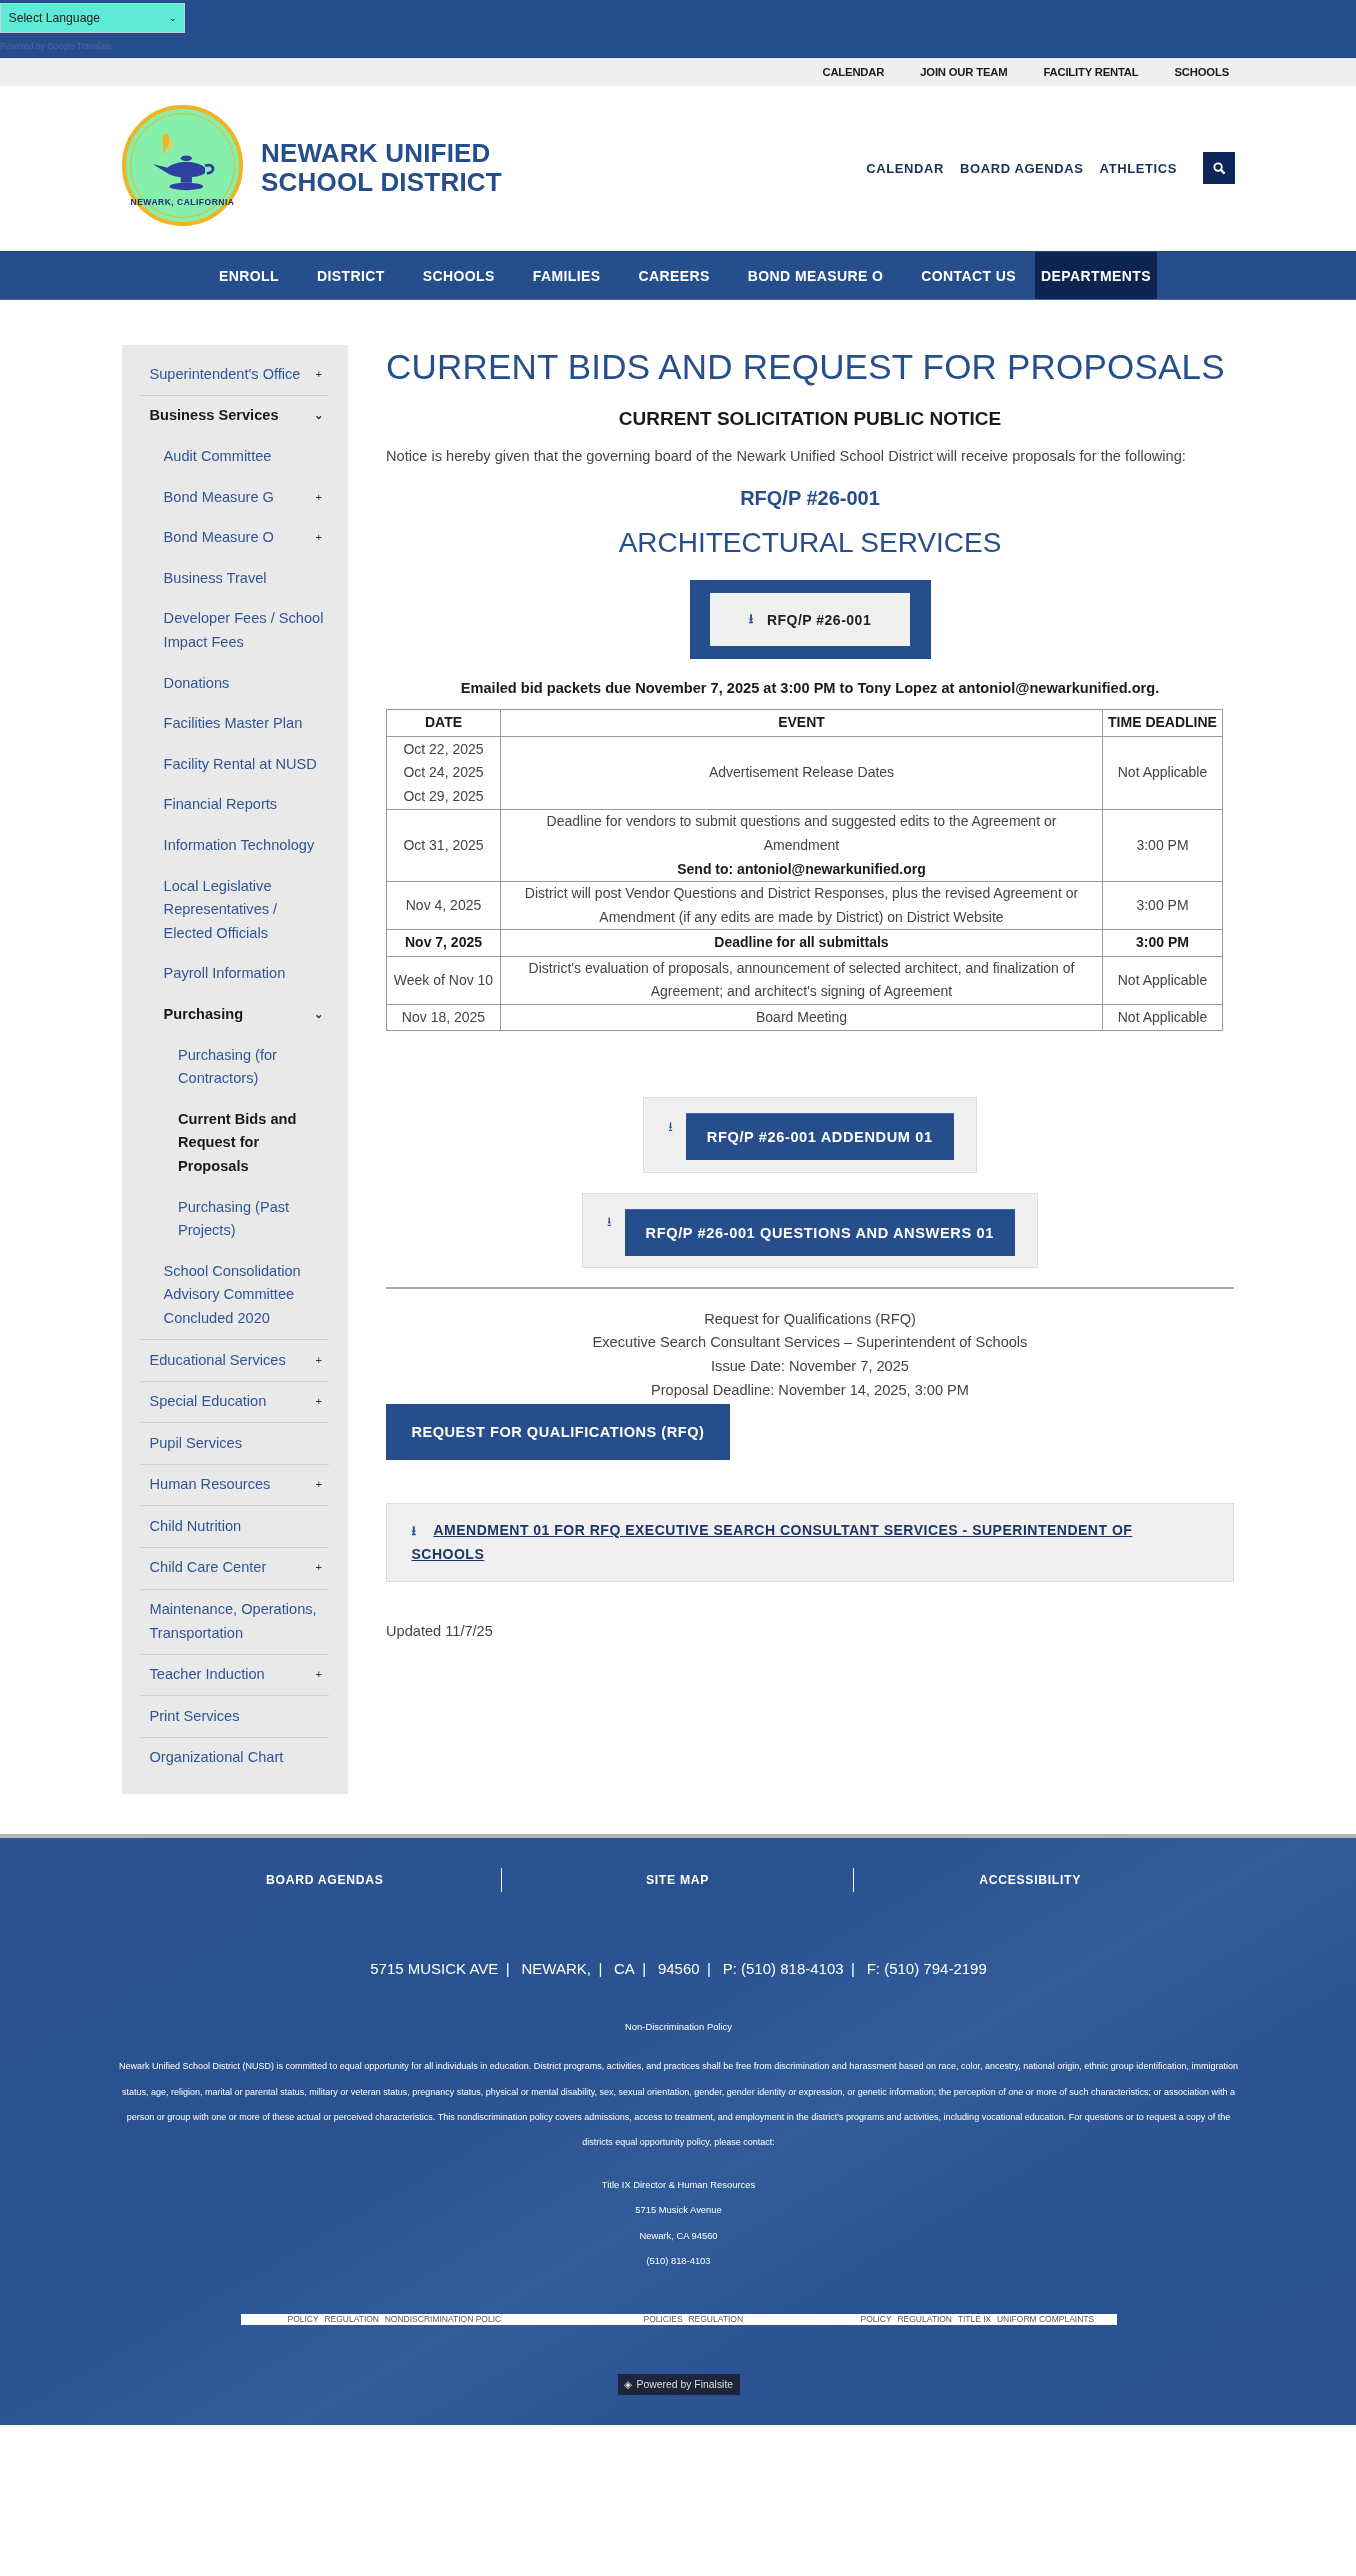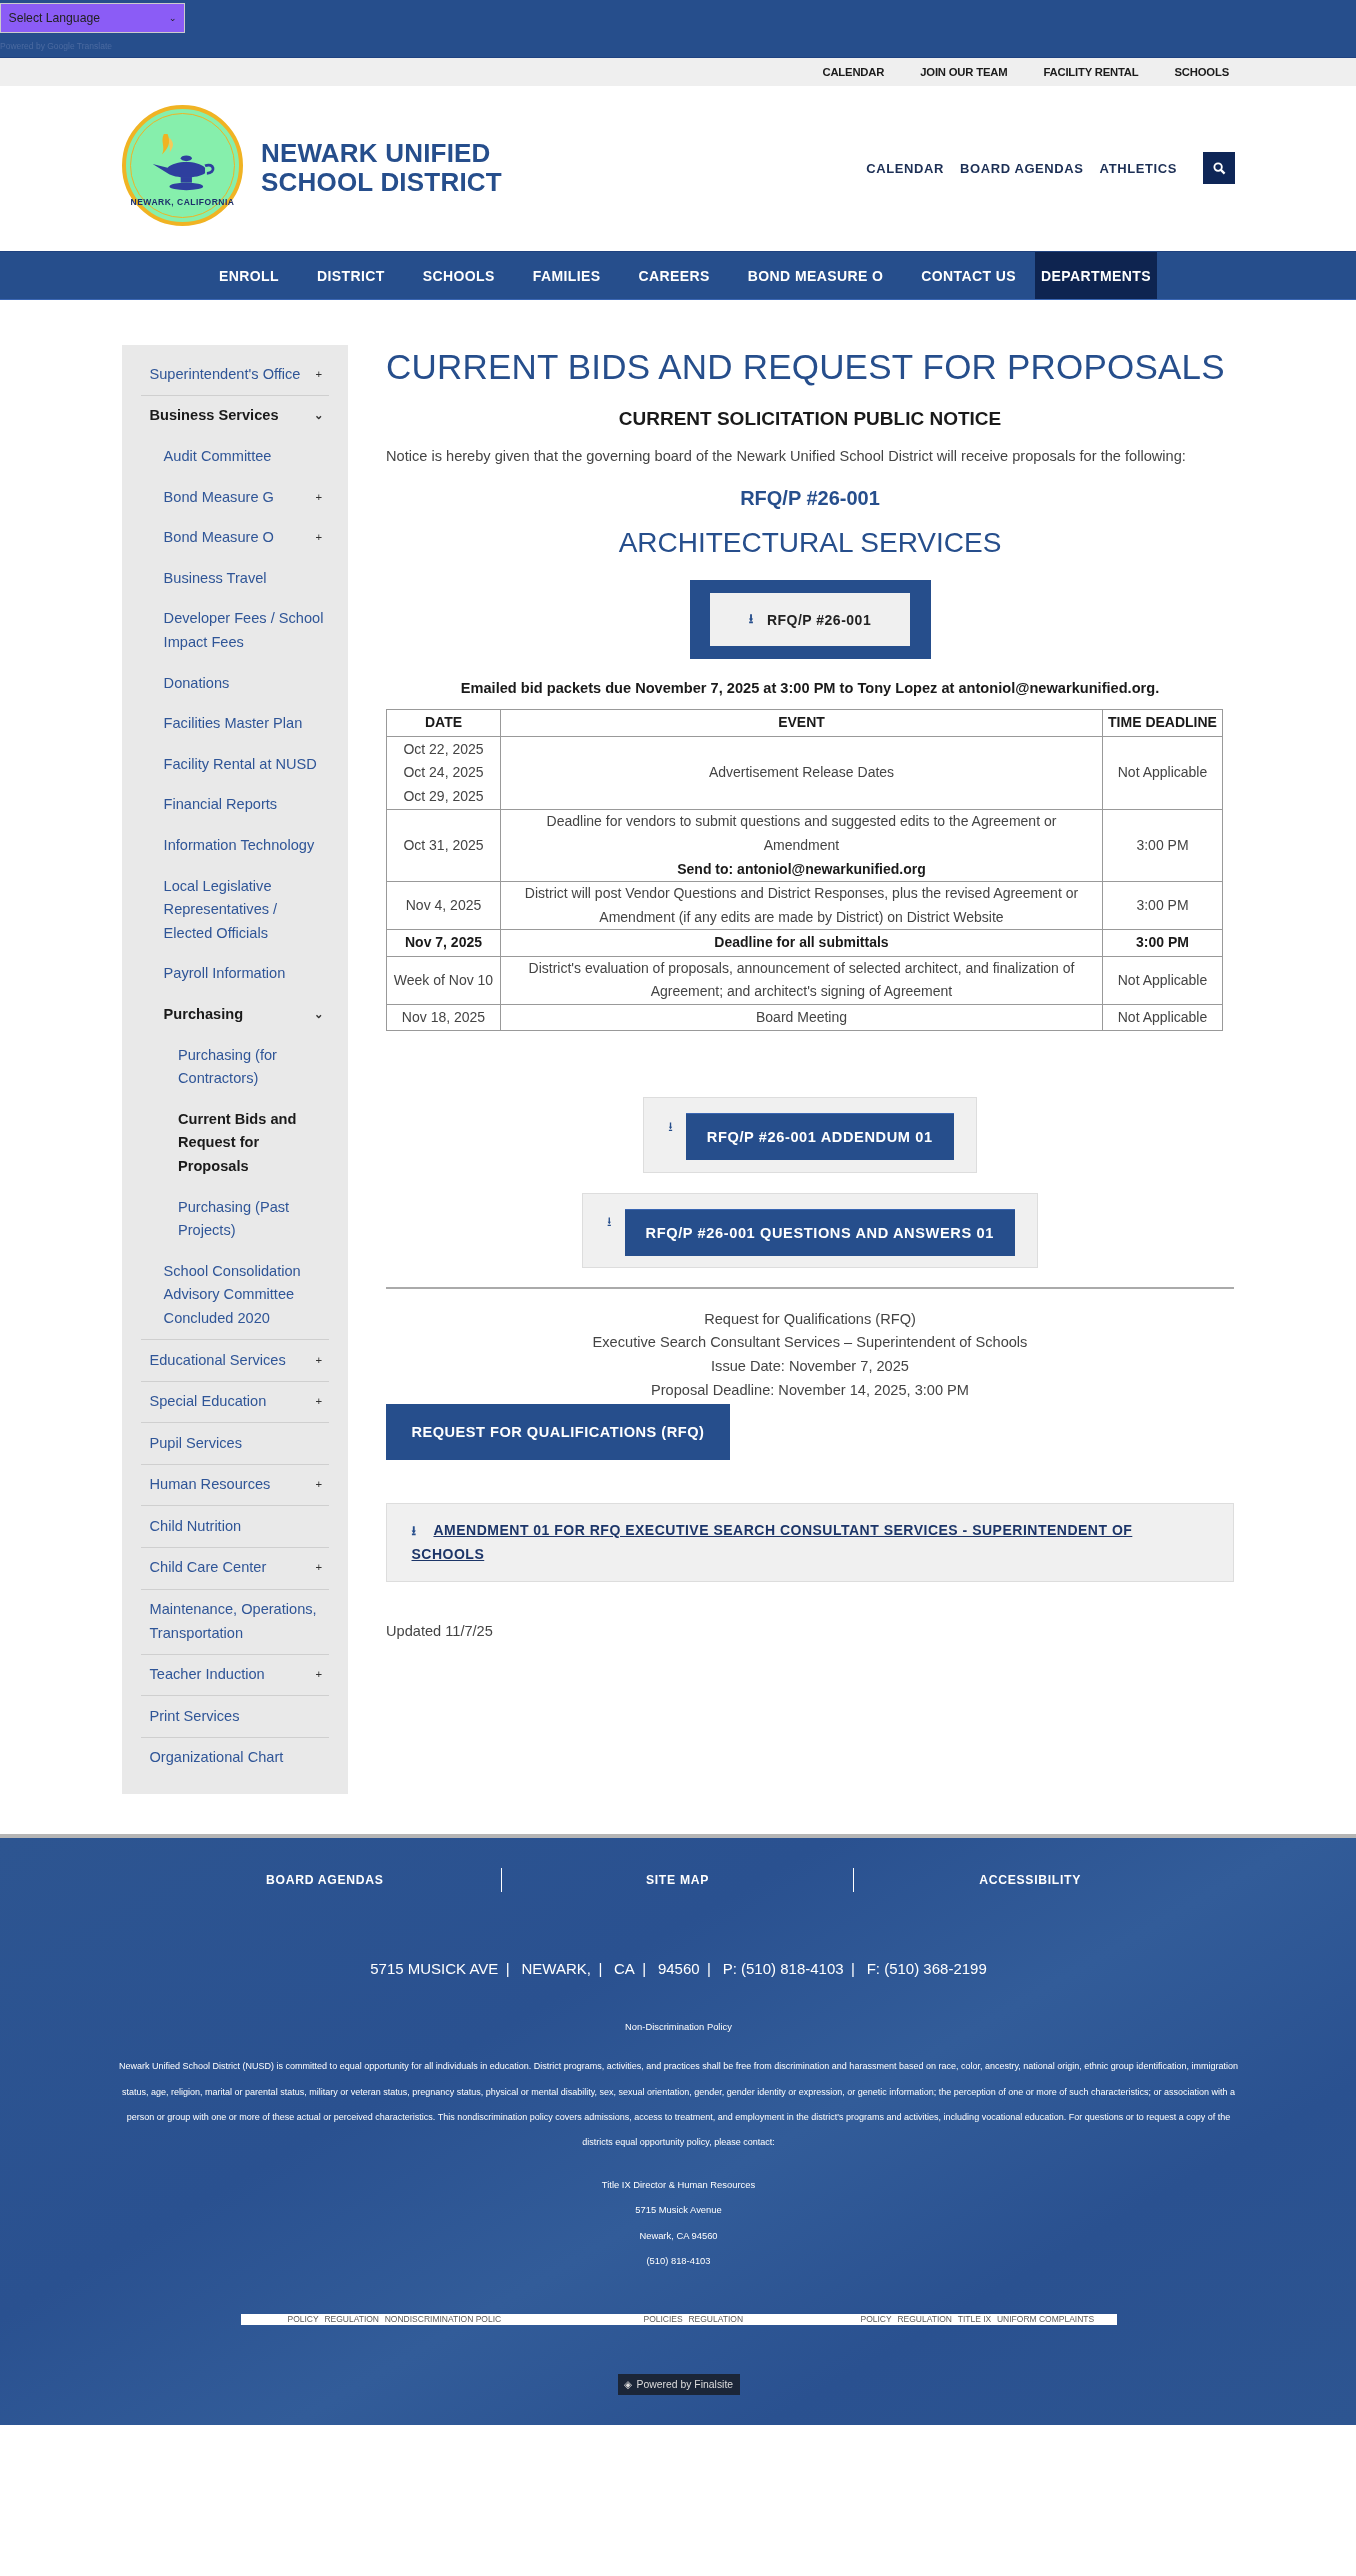--- a/index.html
+++ b/index.html
@@ -2,21 +2,21 @@
 <html style="font-size:15px"><head>
 <meta charset="utf-8">
 <style>
   * { box-sizing: border-box; margin: 0; padding: 0; }
   html, body { width: 1357px; background: #ffffff; }
   body { font-family: "Liberation Sans", sans-serif; color: #333; }
   a { color: inherit; text-decoration: none; }
 
   
   .translate-bar { height: 58px; background: #264e8c; position: relative; border-bottom: 1.9px solid #1f4280; }
-  .lang-select { position: absolute; left: 0; top: 2.8px; width: 185px; height: 30px; background: #8b5cf6; border: 0.9px solid #ccc; font-size: 12.2px; color: #222; padding: 0 7.5px; display: flex; align-items: center; justify-content: space-between; font-family: "Liberation Sans", sans-serif; }
+  .lang-select { position: absolute; left: 0; top: 2.8px; width: 185px; height: 30px; background: #5eead4; border: 0.9px solid #ccc; font-size: 12.2px; color: #222; padding: 0 7.5px; display: flex; align-items: center; justify-content: space-between; font-family: "Liberation Sans", sans-serif; }
   .lang-select .chev { font-size: 9.4px; }
   .powered-google { position: absolute; left: 0; top: 41px; font-size: 8.5px; color: #4b6aa0; }
 
   
   .utility-bar { height: 28px; background: #efefef; display: flex; justify-content: flex-end; align-items: center; padding-right: 128px; gap: 0; }
   .utility-bar a { font-size: 11.3px; font-weight: bold; color: #1b1b1b; margin-left: 36px; letter-spacing: -0.2px; }
 
   
   .header { height: 165px; position: relative; background: #fff; }
   .header-inner { position: relative; width: 1357px; height: 165px; }
@@ -355,21 +355,21 @@
     <div class="sep"></div>
     <a href="#" class="fl">ACCESSIBILITY</a>
   </div>
 
   <div class="footer-address">
     <span>5715 MUSICK AVE</span><span class="pipe">|</span>
     <span>NEWARK,</span><span class="pipe">|</span>
     <span>CA</span><span class="pipe">|</span>
     <span>94560</span><span class="pipe">|</span>
     <a href="#">P: (510) 818-4103</a><span class="pipe">|</span>
-    <span>F: (510) 368-2199</span>
+    <span>F: (510) 794-2199</span>
   </div>
 
   <div class="nondisc-title">Non-Discrimination Policy</div>
   <p class="nondisc-text">Newark Unified School District (NUSD) is committed to equal opportunity for all individuals in education. District programs, activities, and practices shall be free from discrimination and harassment based on race, color, ancestry, national origin, ethnic group identification, immigration status, age, religion, marital or parental status, military or veteran status, pregnancy status, physical or mental disability, sex, sexual orientation, gender, gender identity or expression, or genetic information; the perception of one or more of such characteristics; or association with a person or group with one or more of these actual or perceived characteristics. This nondiscrimination policy covers admissions, access to treatment, and employment in the district's programs and activities, including vocational education. For questions or to request a copy of the districts equal opportunity policy, please contact:</p>
 
   <div class="title-ix">
     <div>Title IX Director &amp; Human Resources</div>
     <div>5715 Musick Avenue</div>
     <div>Newark, CA 94560</div>
     <div>(510) 818-4103</div>

